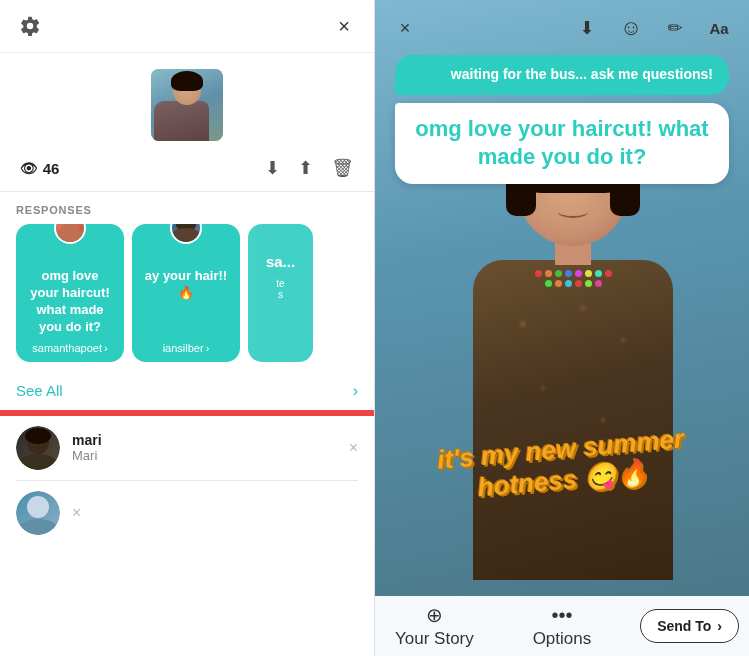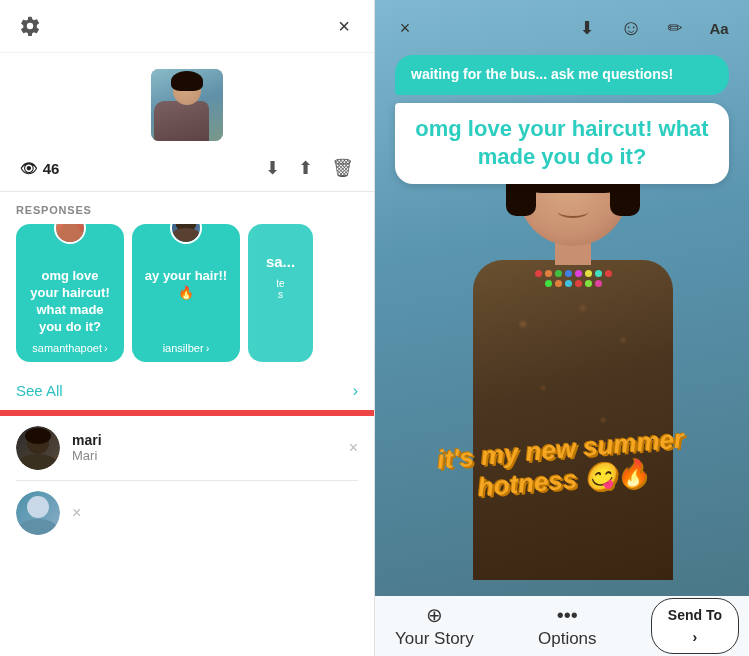--- a/index.html
+++ b/index.html
@@ -288,21 +288,21 @@
       left: 20px;
       right: 20px;
       z-index: 5;
     }
 
     .qa-prompt-bubble {
       background: #2dcdc0;
       border-radius: 18px 18px 18px 4px;
       padding: 10px 16px;
       margin-bottom: 8px;
-      text-align: left;
+      text-align: right;
     }
 
     .qa-prompt-text {
       font-size: 14px;
       color: #fff;
       font-weight: 600;
       line-height: 1.4;
     }
 
     .qa-response-bubble {
@@ -380,21 +380,20 @@
       border: 1.5px solid #333;
       border-radius: 22px;
       padding: 8px 16px;
       display: flex;
       align-items: center;
       gap: 6px;
       cursor: pointer;
       font-size: 14px;
       font-weight: 600;
       color: #222;
-      flex-direction: column;
     }
 
     
     .person-clip {
       position: absolute;
       top: 40px;
       left: 0;
       right: 0;
       bottom: 60px;
       overflow: hidden;

